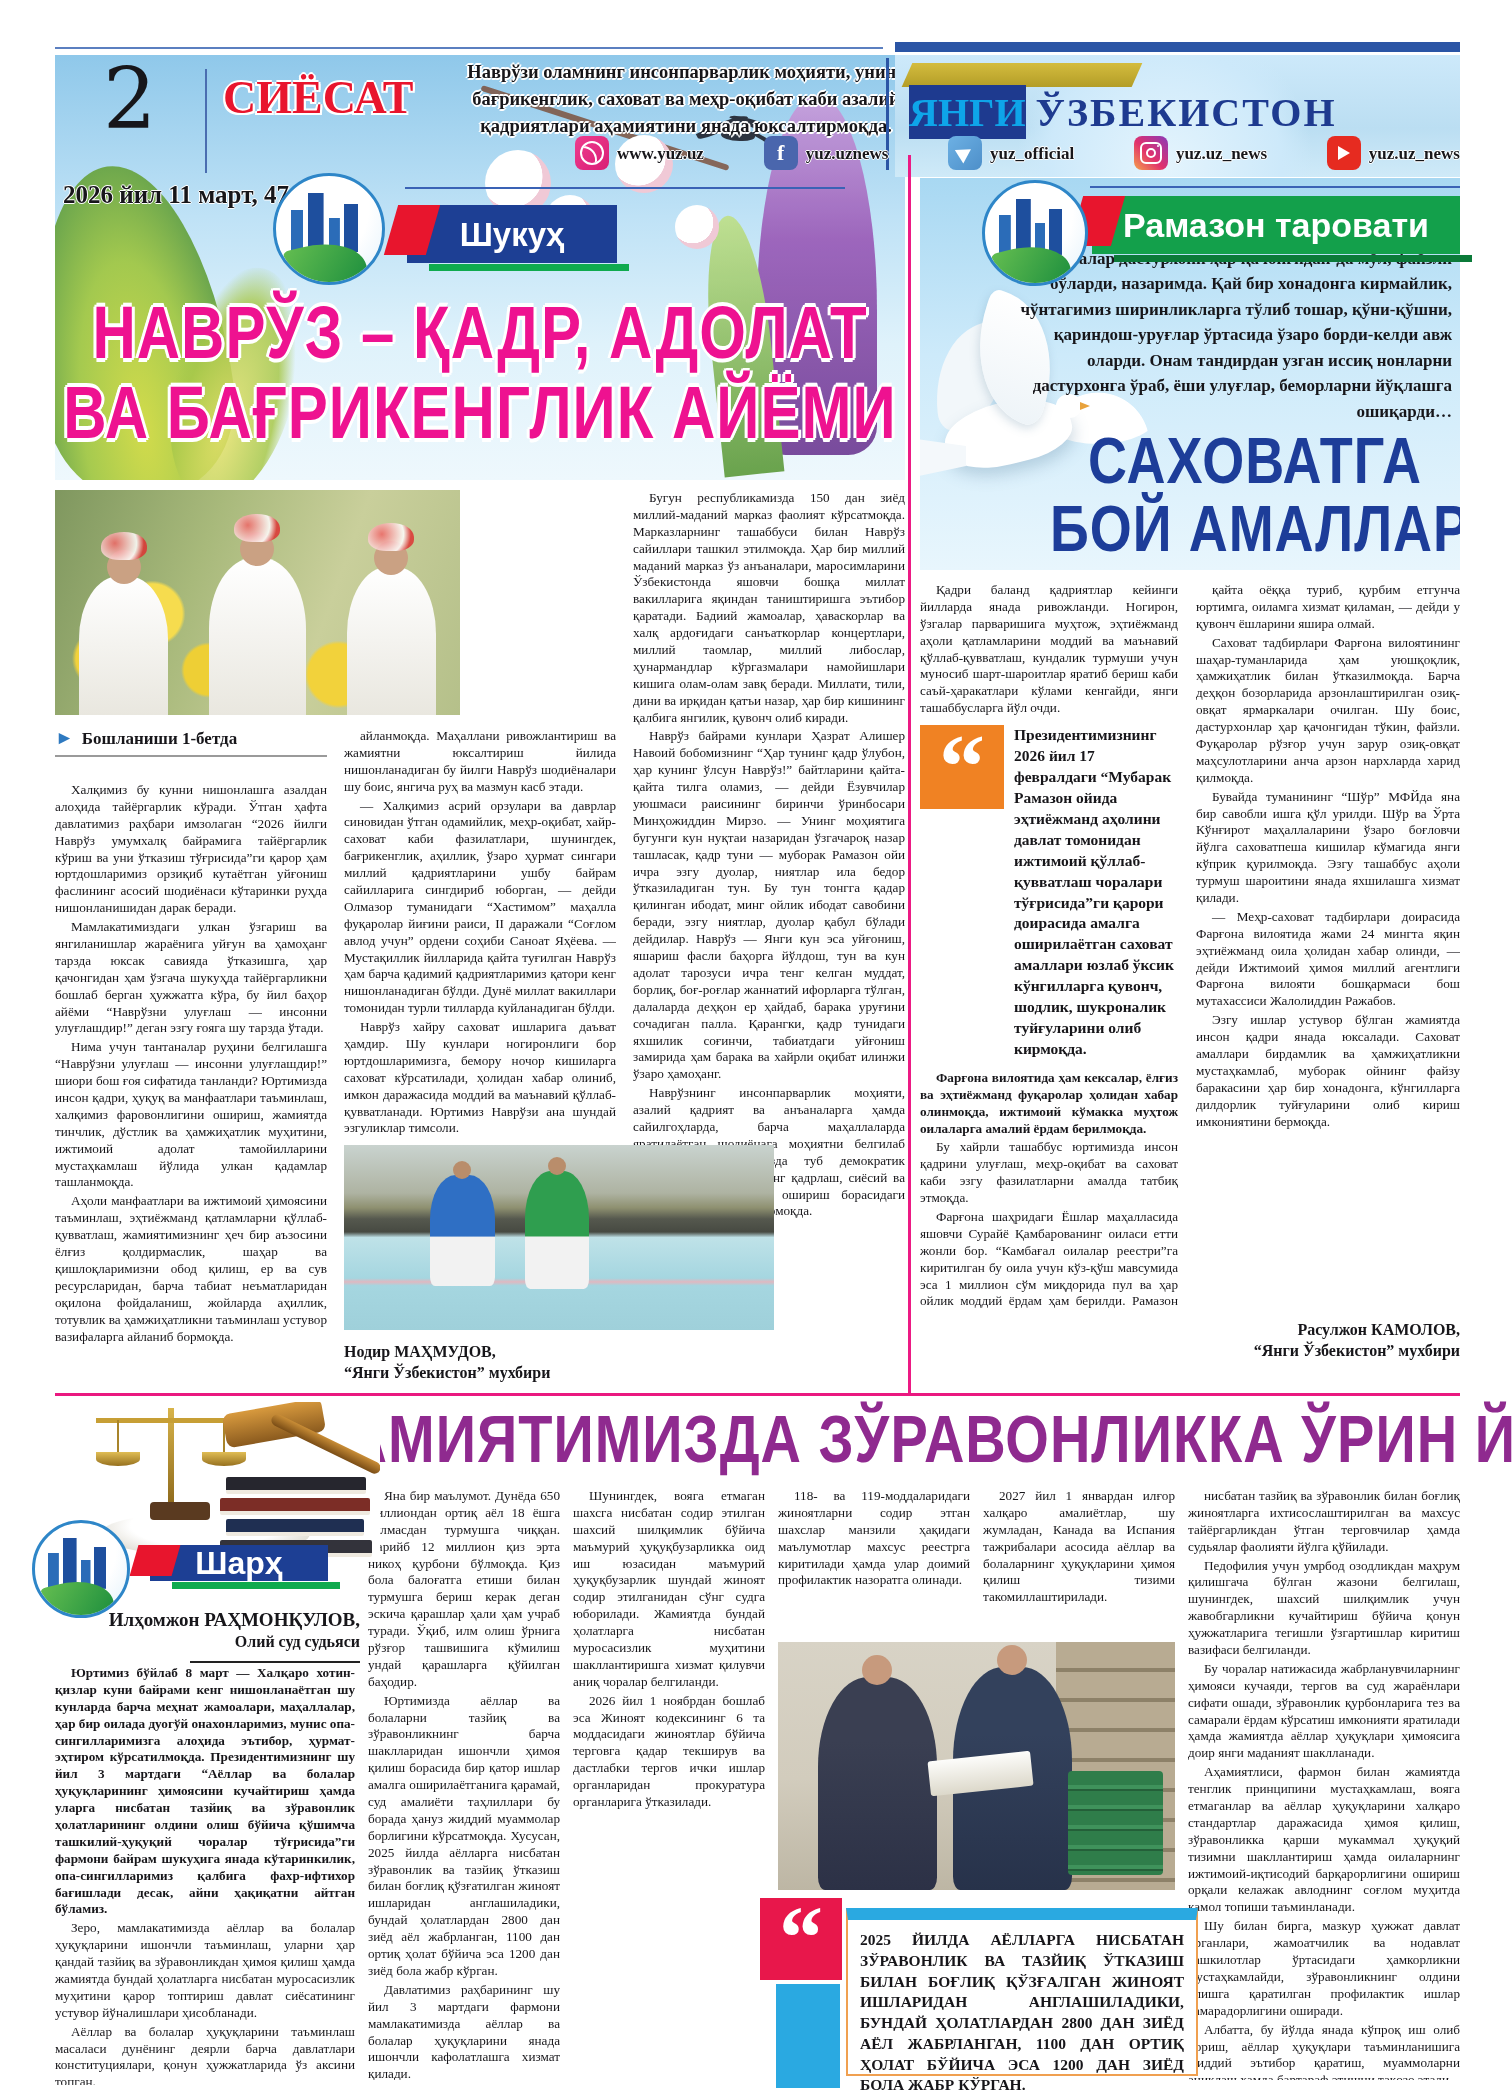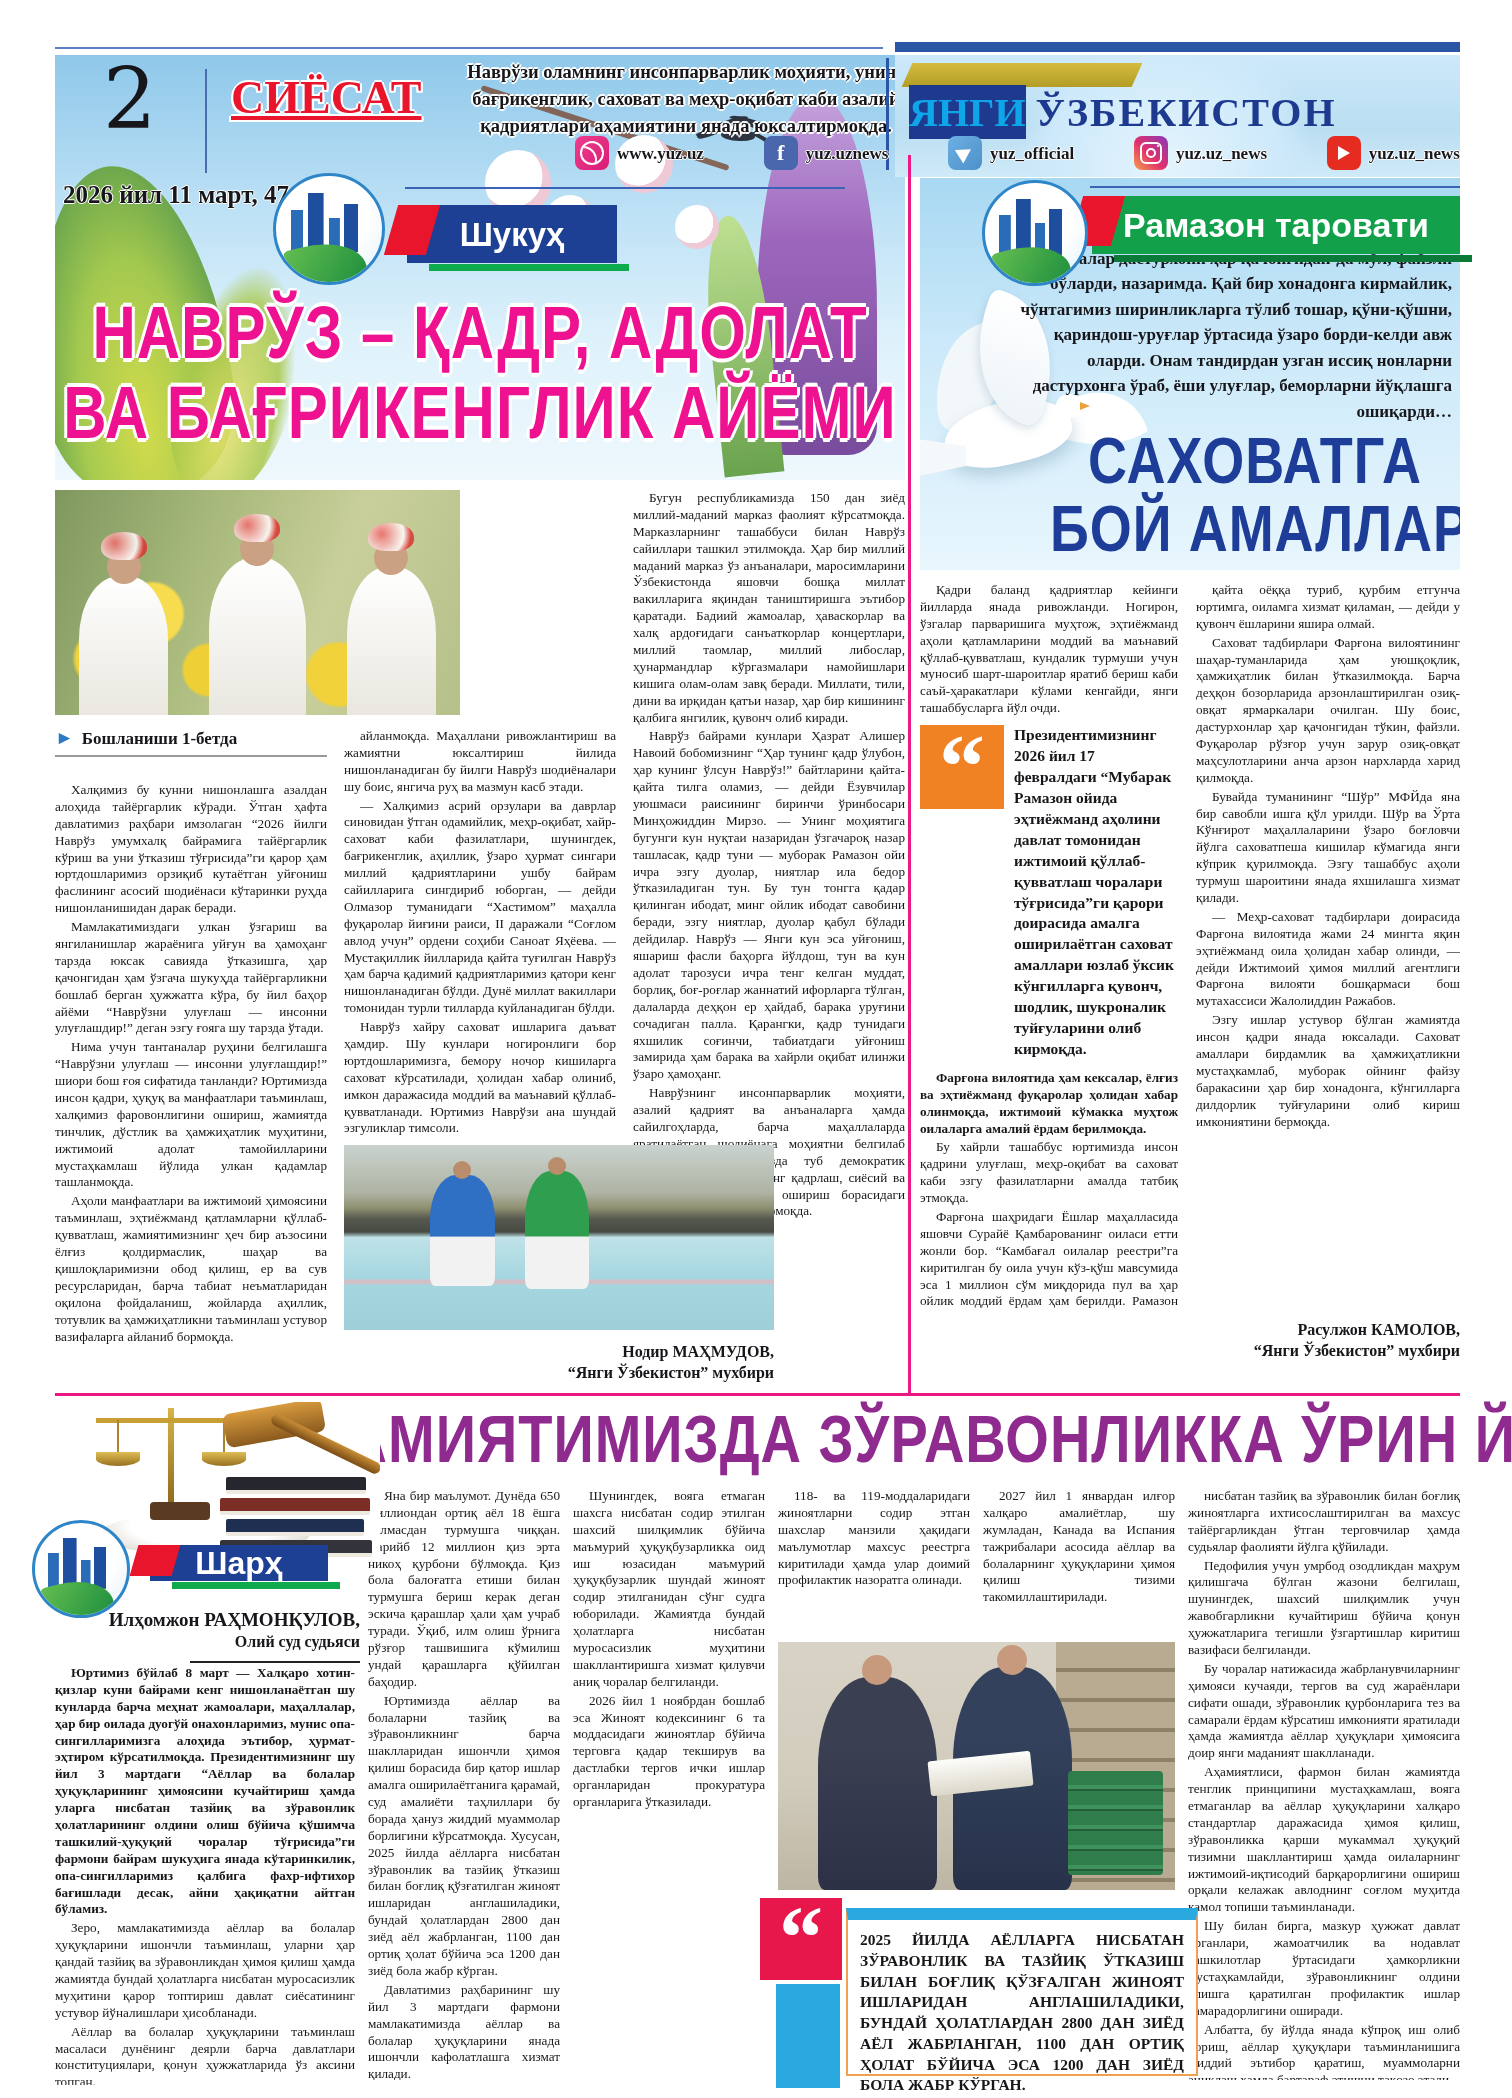--- a/index.html
+++ b/index.html
@@ -35,22 +35,22 @@
     transform:rotate(18deg);border-radius:3px;opacity:.8;}
   .deco-swallow{position:absolute;left:640px;top:58px;width:90px;height:46px;}
   .deco-swallow i{position:absolute;background:#2d3440;}
   .deco-swallow .w1{left:0;top:8px;width:54px;height:10px;transform:rotate(-28deg);border-radius:0 100% 0 60%;}
   .deco-swallow .w2{left:34px;top:6px;width:50px;height:9px;transform:rotate(24deg);border-radius:100% 0 60% 0;}
   .deco-swallow .bd{left:26px;top:16px;width:34px;height:12px;border-radius:50% 60% 40% 60%;}
   .deco-swallow .tl{left:56px;top:24px;width:26px;height:4px;transform:rotate(30deg);}
 
   .pagenum{position:absolute;left:48px;top:2px;font:400 84px/1 "DejaVu Serif",serif;color:#17161a;}
   .pn-divider{position:absolute;left:150px;top:14px;width:2px;height:104px;background:#4a6db0;}
-  .section-title{position:absolute;left:176px;top:20px;font:700 46px/1 "Liberation Serif",serif;color:#e8152d;
-    text-shadow:2px 0 0 #fff,-2px 0 0 #fff,0 2px 0 #fff,0 -2px 0 #fff,2px 2px 0 #fff,-2px 2px 0 #fff;text-decoration:underline;}
+  .section-title{position:absolute;left:168px;top:20px;font:700 46px/1 "Liberation Serif",serif;color:#e8152d;
+    text-shadow:2px 0 0 #fff,-2px 0 0 #fff,0 2px 0 #fff,0 -2px 0 #fff,2px 2px 0 #fff,-2px 2px 0 #fff;}
   .edition-date{position:absolute;left:8px;top:126px;font:700 25px/1.1 "Liberation Serif",serif;color:#17161a;
     text-shadow:1px 0 0 #fff,-1px 0 0 #fff,0 1px 0 #fff,0 -1px 0 #fff;}
   .top-quote{position:absolute;left:392px;top:4px;width:478px;text-align:center;
     font:700 18.5px/1.45 "Liberation Serif",serif;color:#17161a;
     text-shadow:2px 0 0 #fff,-2px 0 0 #fff,0 2px 0 #fff,0 -2px 0 #fff,1px 1px 0 #fff,-1px -1px 0 #fff;}
 
   
   .masthead{position:absolute;left:895px;top:55px;width:565px;height:122px;overflow:hidden;
     background:linear-gradient(180deg,#cde9fa 0%,#bbdef2 60%,#cfeaf8 100%);}
   .masthead:before{content:"";position:absolute;left:120px;top:-40px;width:300px;height:300px;border-radius:50%;
@@ -142,21 +142,21 @@
   .continue-note{position:absolute;left:0;top:238px;width:272px;border-bottom:2px solid #9a9a9a;padding-bottom:8px;
     font:700 17px/1 "Liberation Serif",serif;color:#17161a;}
   .continue-note .arr{color:#2e79c0;font-size:19px;margin-right:8px;}
   .photo-kurash{position:absolute;left:289px;top:655px;width:430px;height:185px;overflow:hidden;
     background:linear-gradient(180deg,#c9d3cf 0%,#aeb3a2 26%,#8e9070 34%,#55584e 40%,#474a42 47%,#bfe2e8 50%,#a5d6e0 72%,#e0b8c0 74%,#a5d6e0 76%,#9fd0da 100%);}
   .ku-f{position:absolute;border-radius:40% 40% 8% 8%;}
   .ku-1{left:20%;top:16%;width:15%;height:60%;background:linear-gradient(180deg,#2f6fc4 55%,#f2f2f2 56%);}
   .ku-2{left:42%;top:14%;width:15%;height:64%;background:linear-gradient(180deg,#2f9e4f 55%,#f2f2f2 56%);}
   .ku-f:before{content:"";position:absolute;left:50%;top:-14px;transform:translateX(-50%);
     width:18px;height:18px;border-radius:50%;background:#b98d6b;}
-  .byline{font:700 16px/1.3 "Liberation Serif",serif;color:#17161a;text-align:right;}
+  .byline{font:700 16px/1.3 "Liberation Serif",serif;color:#17161a;text-align:left;}
   .byline1{position:absolute;left:289px;top:852px;width:430px;}
 
   
   .v-divider{position:absolute;left:908px;top:155px;width:3px;height:1238px;background:#ec1a84;}
   .r-sky{position:absolute;left:920px;top:178px;width:540px;height:392px;overflow:hidden;
     background:linear-gradient(180deg,#a8d8f2 0%,#cdeafa 45%,#e8f6fd 100%);}
   .r-sky .daisy{position:absolute;left:118px;top:206px;width:120px;height:60px;
     background:radial-gradient(ellipse at 50% 100%,#ffffff 0 60%,transparent 61%);border-radius:50%;}
   .dove{position:absolute;left:-6px;top:120px;width:190px;height:260px;}
   .dove .wingA{position:absolute;left:58px;top:0;width:86px;height:120px;background:linear-gradient(180deg,#ffffff,#eef4f8);

